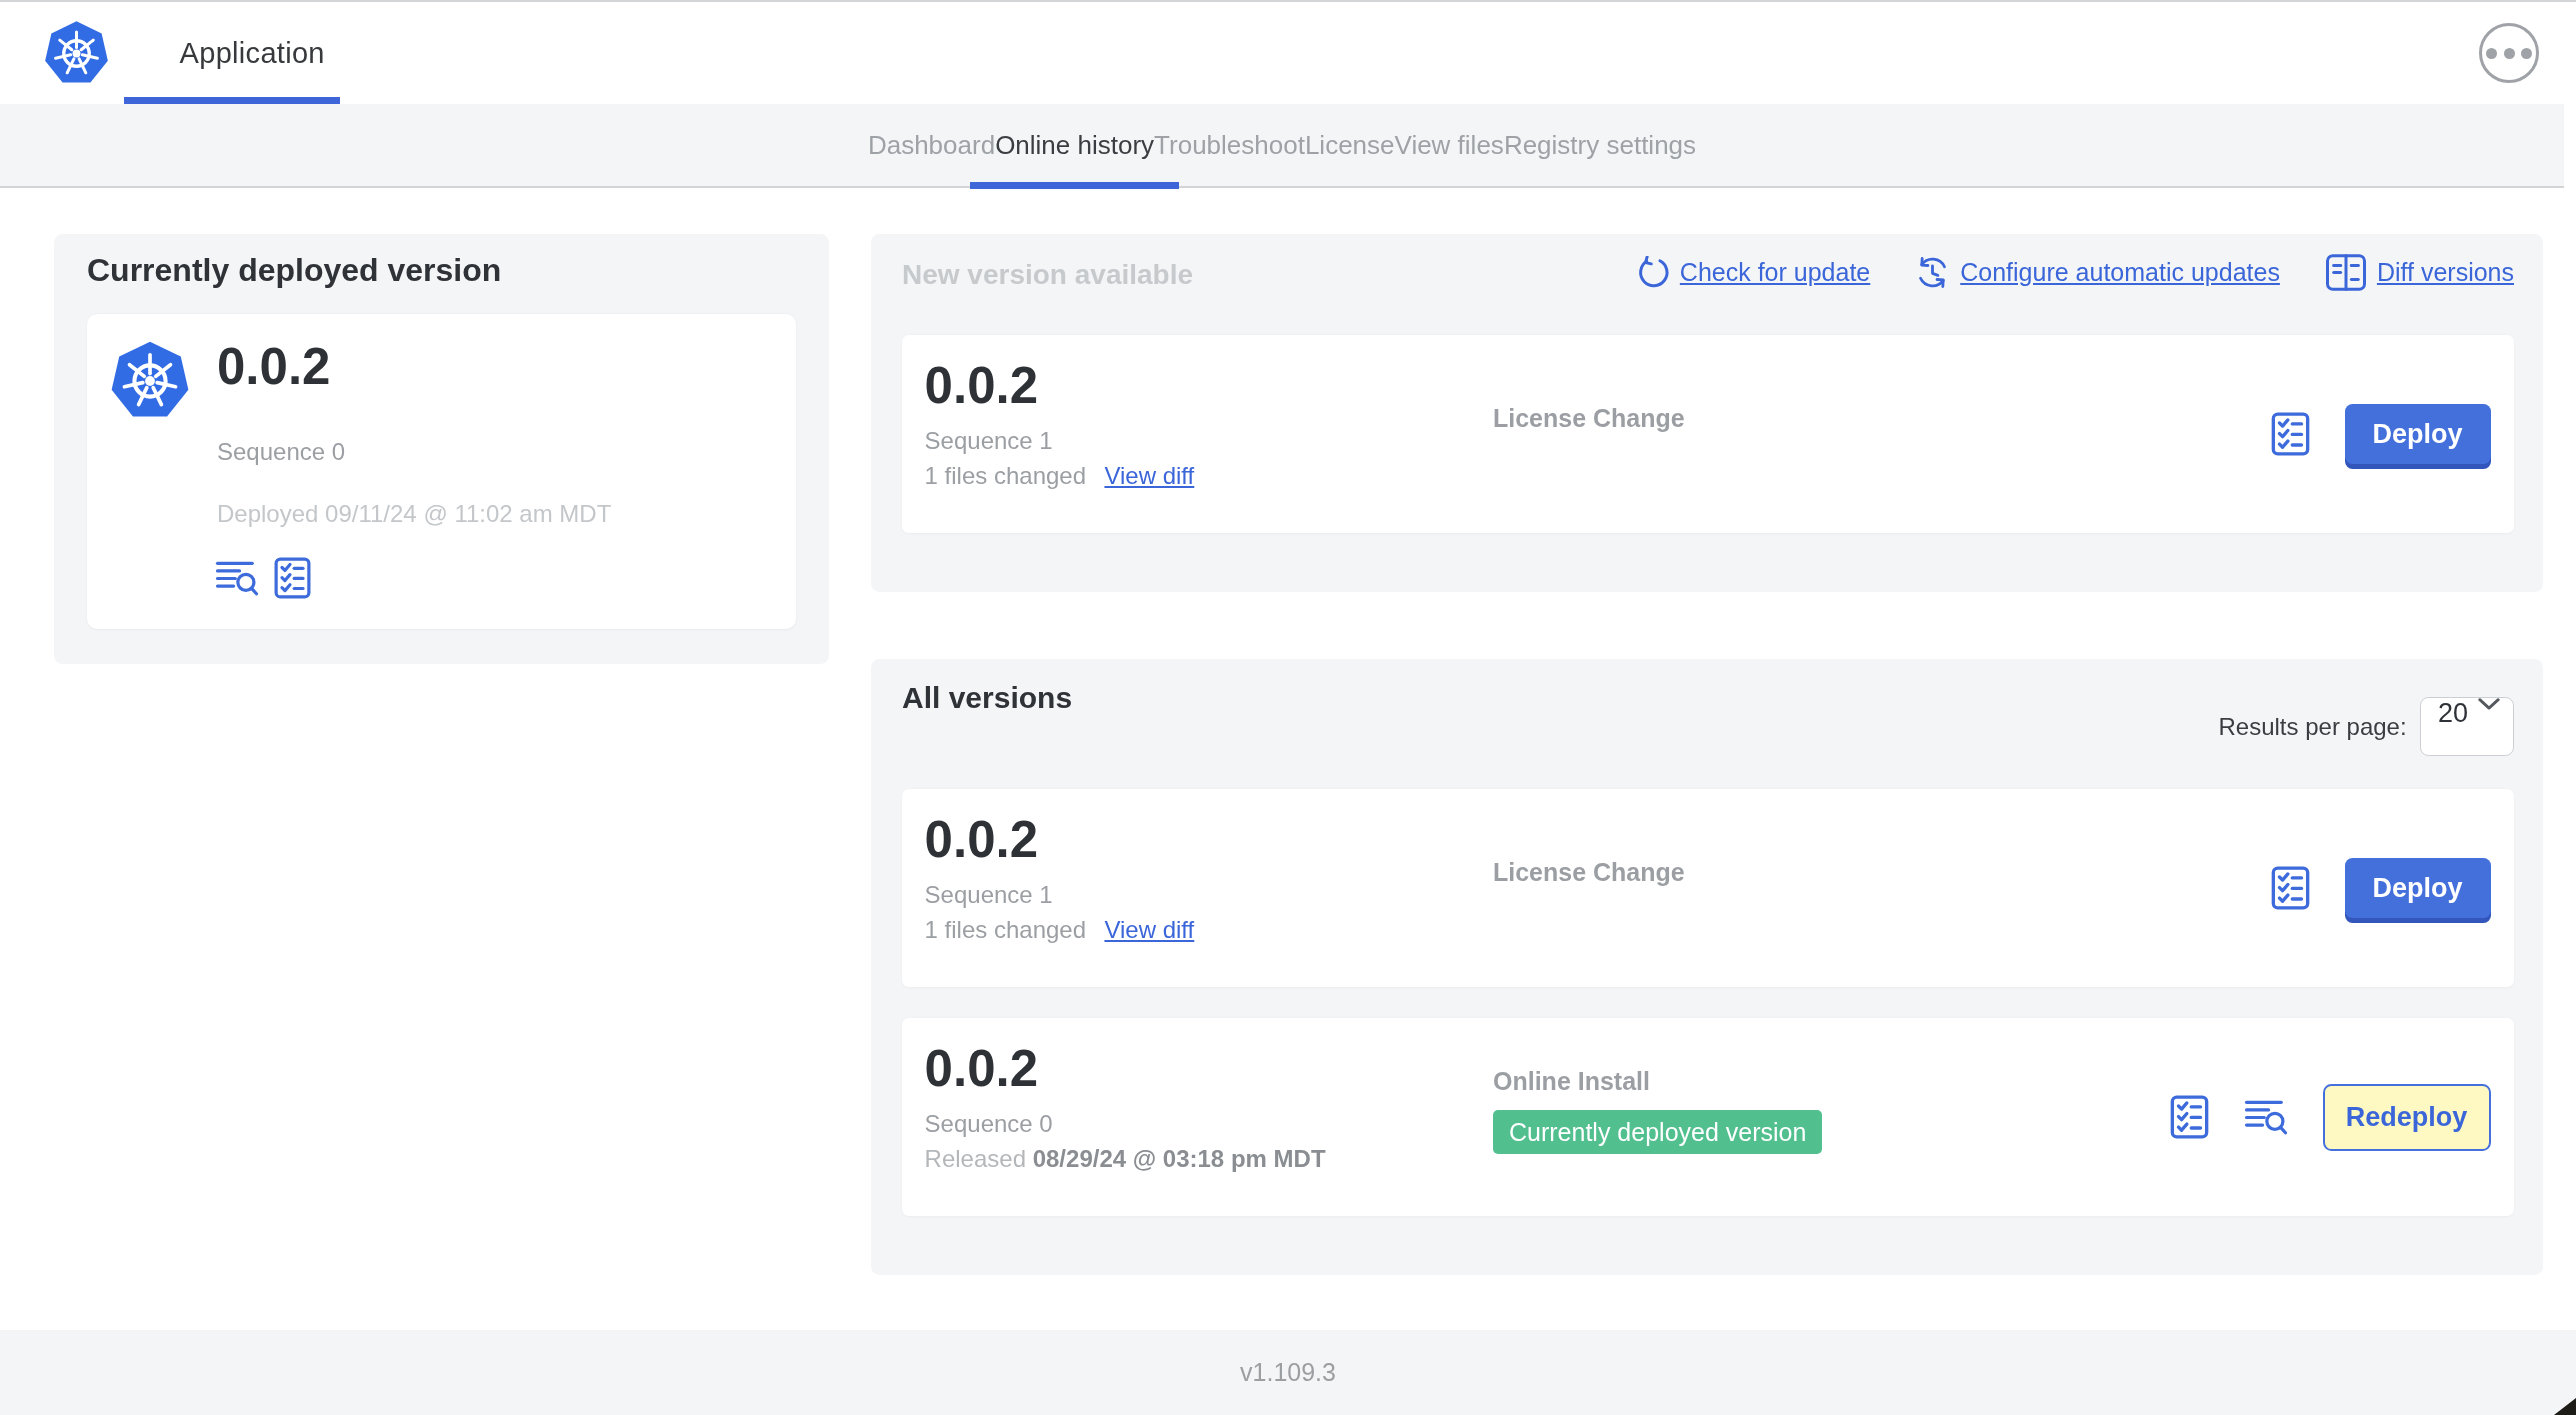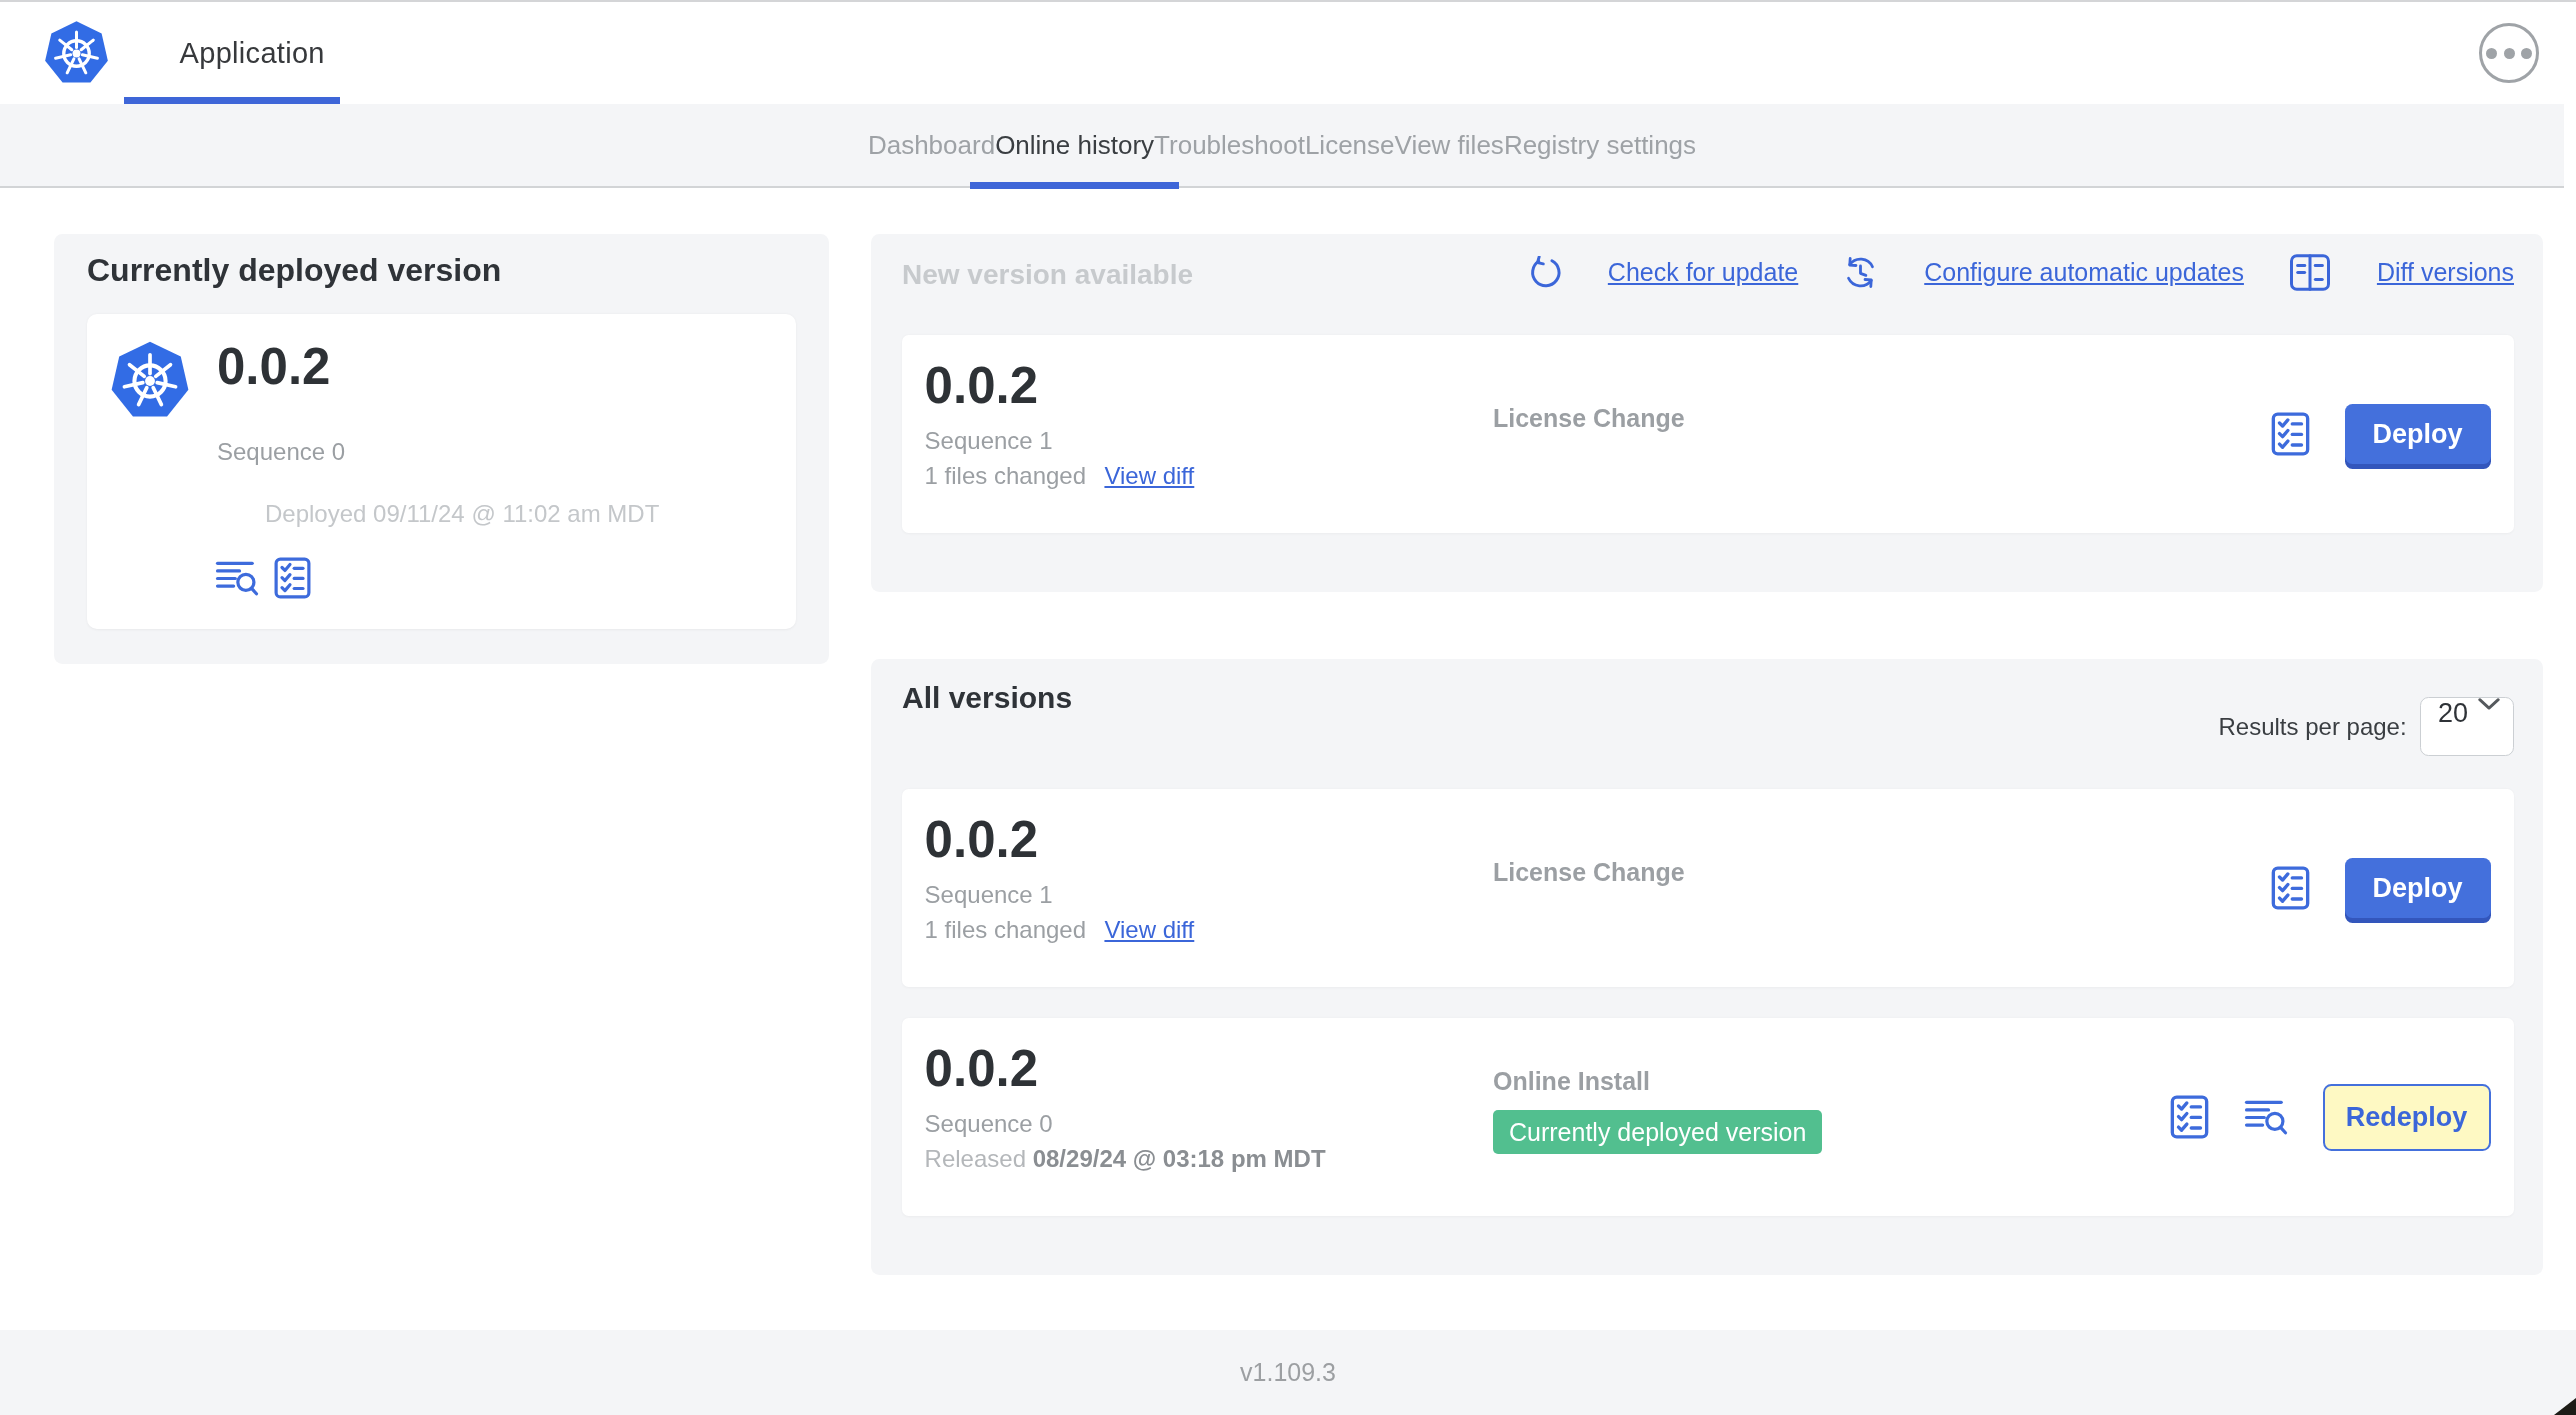--- a/index.html
+++ b/index.html
@@ -26,29 +26,29 @@
   
   .card{position:absolute;background:#F4F5F7;border-radius:8.4px;}
   .left-card{left:54px;top:232px;width:775px;height:430px;}
   .left-card h2{position:absolute;left:33px;top:18.4px;margin:0;font-size:32px;font-weight:bold;color:#2F3338;}
   .white-panel{position:absolute;background:#fff;border-radius:10px;box-shadow:0 0.8px 2.5px rgba(0,0,0,.05);}
   .current-panel{left:33px;top:80px;width:709px;height:315px;}
   .current-panel .k8s-app{position:absolute;left:22px;top:26px;width:82px;height:82px;}
   .ver-big{font-size:51px;font-weight:bold;color:#2E3236;line-height:55px;}
   .current-panel .ver-big{position:absolute;left:130px;top:25px;}
   .current-panel .seq{position:absolute;left:130px;top:124px;font-size:24px;color:#9B9FA3;}
-  .current-panel .deployed{position:absolute;left:130px;top:186px;font-size:24px;color:#C4C7CA;margin-left:48px;}
+  .current-panel .deployed{position:absolute;left:130px;top:186px;font-size:24px;color:#C4C7CA;}
   .current-panel .icon-row{position:absolute;left:128px;top:243px;display:flex;gap:15px;align-items:center;}
   .icon-btn{background:none;border:none;padding:0;color:#3D6BDC;cursor:pointer;display:flex;align-items:center;}
   
   .new-card{left:871px;top:232px;width:1672px;height:358px;}
   .muted-heading{position:absolute;left:31px;top:25px;font-size:28px;font-weight:600;color:#C7CACD;}
   .links{position:absolute;right:29px;top:20px;display:flex;gap:45px;align-items:center;}
   .tlink{display:flex;align-items:center;gap:10px;color:#3B66D9;font-size:25px;cursor:pointer;text-decoration:none;}
-  .tlink span{text-decoration:underline;font-weight:500;margin-left:36px;}
+  .tlink span{text-decoration:underline;font-weight:500;}
   .tlink svg{flex:0 0 auto;}
   
   .version-row{position:absolute;width:1612px;height:198px;background:#fff;border-radius:6.7px;box-shadow:0 0.8px 2.5px rgba(0,0,0,.04);}
   .vr-left{position:absolute;left:22.6px;top:23.4px;}
   .vr-seq{font-size:24px;color:#9B9FA3;margin-top:13.4px;}
   .vr-files{font-size:24px;color:#9B9FA3;margin-top:7.5px;}
   .view-diff{color:#3B66D9;text-decoration:underline;font-weight:500;margin-left:18.4px;cursor:pointer;}
   .vr-source{position:absolute;left:591px;top:69px;font-size:25px;font-weight:600;color:#9B9FA3;}
   .vr-source.hi{top:49px;}
   .badge{position:absolute;left:591px;top:92px;background:#52BF8F;color:#fff;font-size:25px;

